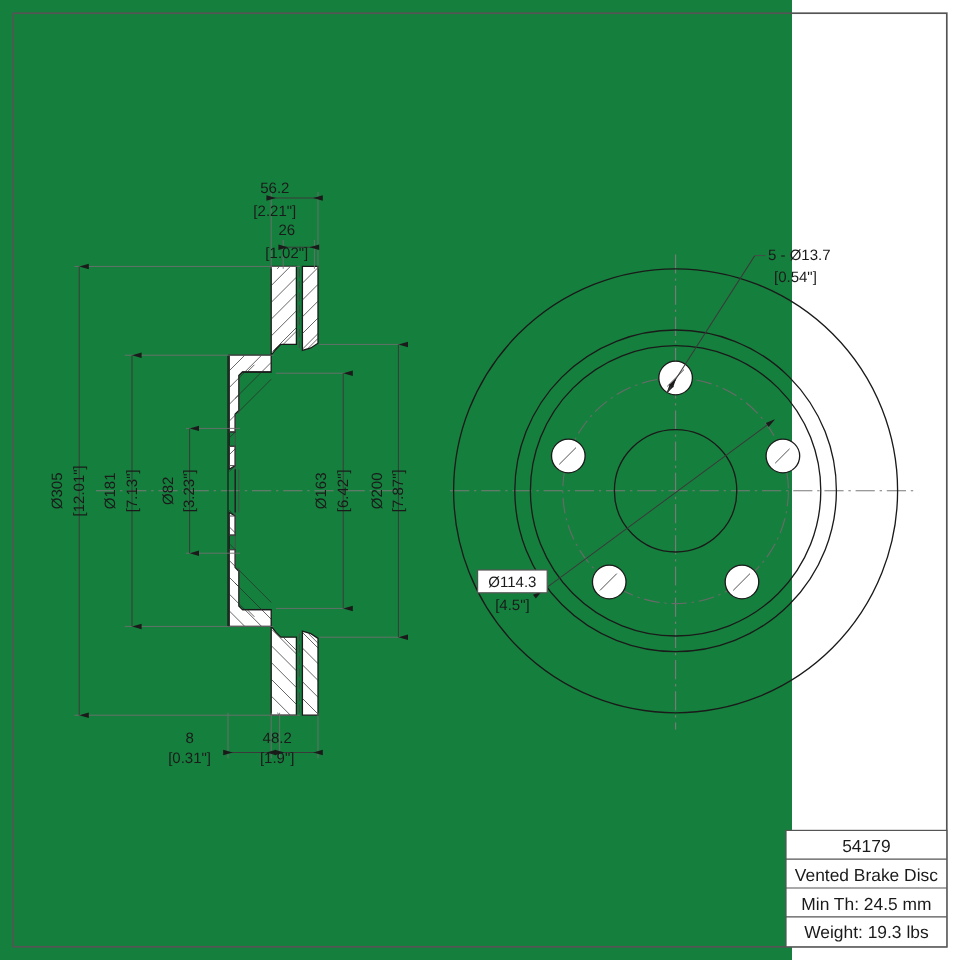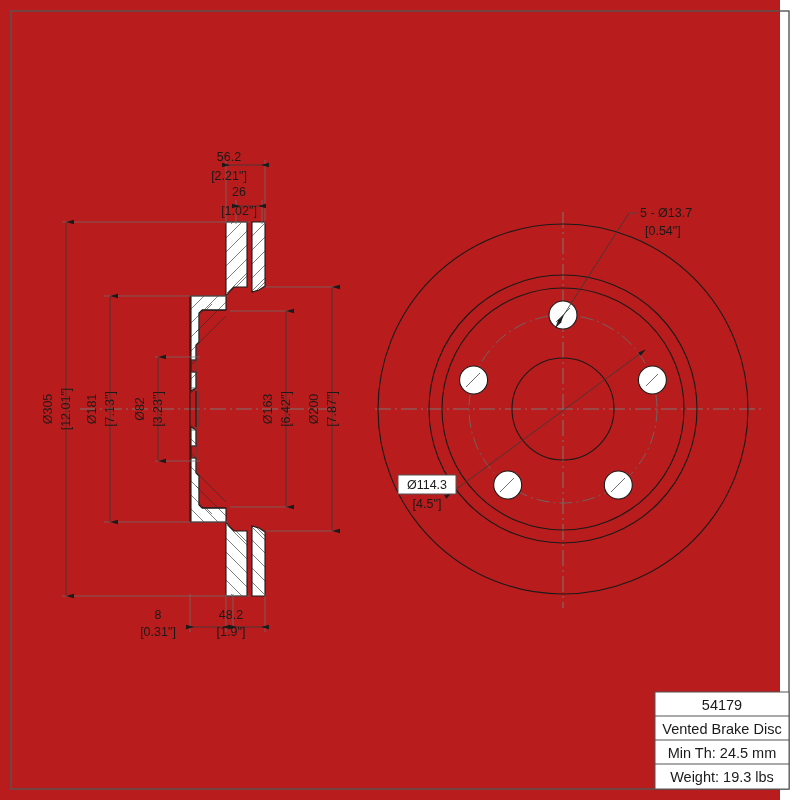--- a/index.html
+++ b/index.html
@@ -8,23 +8,23 @@
     background: #ffffff;
   }
   body {
     width: 800px;
     height: 800px;
     font-family: "Liberation Sans", sans-serif;
     overflow: hidden;
   }
   #sheet {
     position: relative;
-    width: 780px;
+    width: 660px;
     height: 800px;
-    background: #b91c1c;
+    background: #15803d;
   }
   svg.drawing {
     position: absolute;
     top: 0;
     left: 0;
     width: 800px;
     height: 800px;
   }
   .ln      { stroke: #1a1a1a; stroke-width: 1.1; fill: none; }
   .ln-thin { stroke: #4a4a4a; stroke-width: 0.8; fill: none; }

